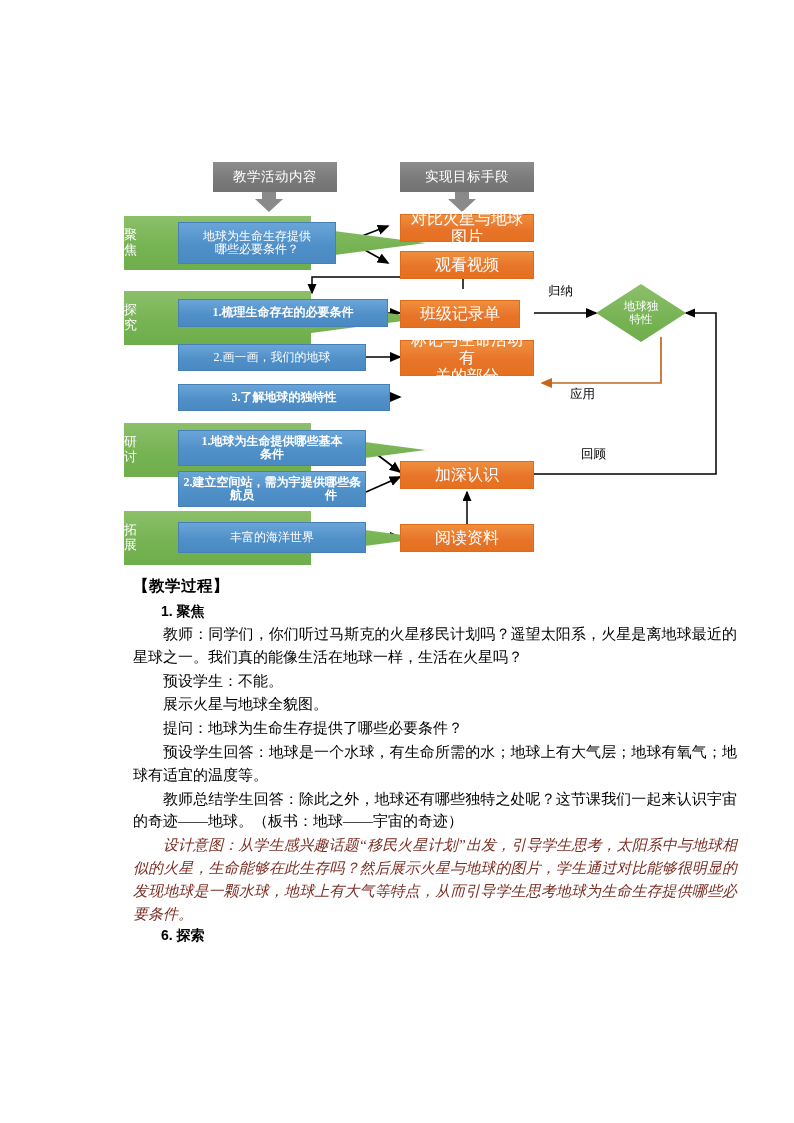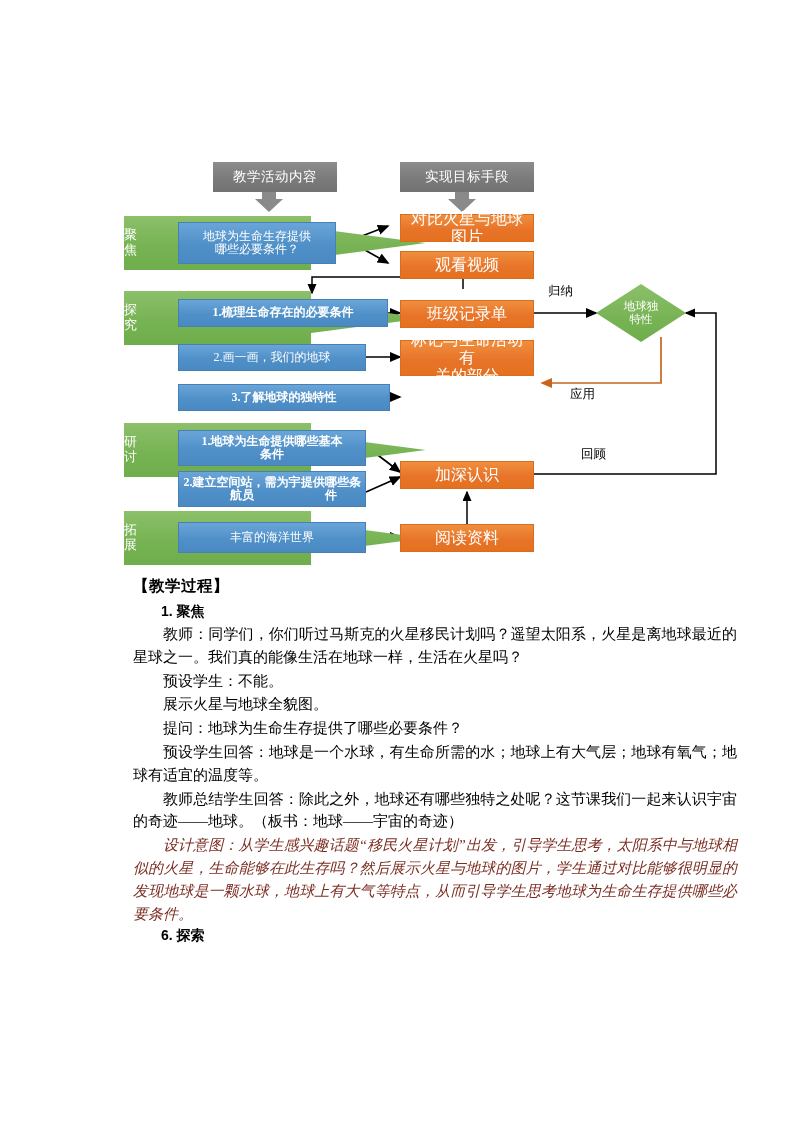--- a/index.html
+++ b/index.html
@@ -253,21 +253,21 @@
     <span>2.建立空间站，需为宇航员</span>
     <span>提供哪些条件</span>
   </div>
 
   <div class="node blue-box" style="left:178px; top:522px; width:188px; height:31px;">丰富的海洋世界</div>
 
   <div class="node orange-box" style="left:400px; top:214px; width:134px; height:24px;">对比火星与地球图片</div>
 
   <div class="node orange-box" style="left:400px; top:251px; width:134px; height:27px;">观看视频</div>
 
-  <div class="node orange-box" style="left:400px; top:300px; width:134px; height:26px;">班级记录单</div>
+  <div class="node orange-box" style="left:400px; top:300px; width:120px; height:26px;">班级记录单</div>
 
   <div class="node orange-box" style="left:400px; top:340px; width:134px; height:36px; flex-direction:column;">
     <span>标记与生命活动有</span>
     <span>关的部分</span>
   </div>
 
 
   <div class="node orange-box" style="left:400px; top:461px; width:134px; height:26px;">加深认识</div>
 
   <div class="node orange-box" style="left:400px; top:524px; width:134px; height:26px;">阅读资料</div>

